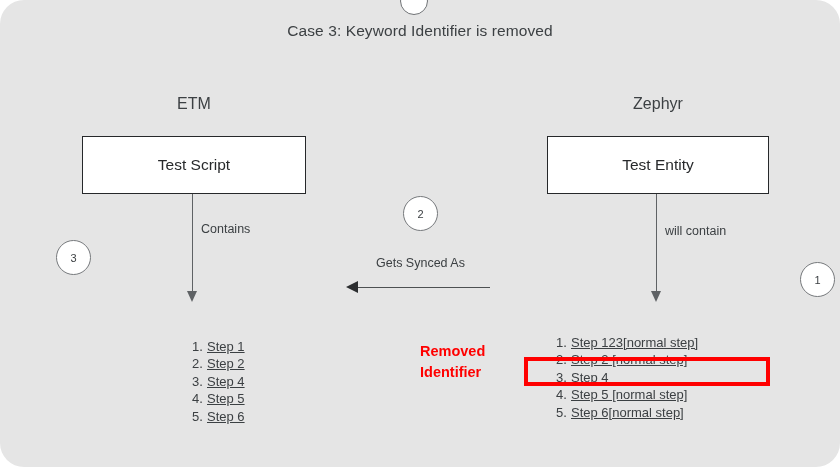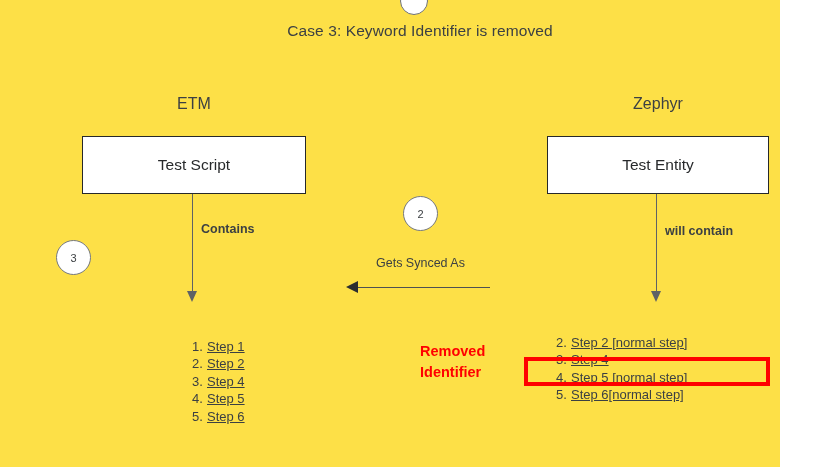--- a/index.html
+++ b/index.html
@@ -7,24 +7,25 @@
     margin: 0;
     padding: 0;
     background: #ffffff;
   }
   body {
     font-family: "Liberation Sans", sans-serif;
     color: #3b4043;
   }
   #canvas {
     position: relative;
-    width: 780px;
+    width: 840px;
     height: 467px;
-    background: #fde047;
+    background: #e5e5e5;
     overflow: hidden;
+    border-radius: 24px;
   }
   .abs { position: absolute; }
 
   
   #diagram-title {
     left: 0;
     top: 22px;
     width: 840px;
     text-align: center;
     font-size: 15.5px;
@@ -85,21 +86,20 @@
   }
   #varrow-left-line  { left: 192px; top: 194px; height: 100px; }
   #varrow-left-head  { left: 187px; top: 291px; }
   #varrow-right-line { left: 656px; top: 194px; height: 100px; }
   #varrow-right-head { left: 651px; top: 291px; }
 
   .edge-label {
     font-size: 12.5px;
     color: #3c4043;
     white-space: nowrap;
-    font-weight: bold;
   }
   #label-contains     { left: 201px; top: 222px; }
   #label-will-contain { left: 665px; top: 224px; }
 
   
   #harrow-line {
     left: 356px;
     top: 286.5px;
     width: 134px;
     height: 1.4px;
@@ -223,20 +223,21 @@
 
   <div class="abs v-arrow-line" id="varrow-right-line"></div>
   <div class="abs v-arrow-head" id="varrow-right-head"></div>
   <div class="abs edge-label" id="label-will-contain">will contain</div>
 
   <div class="abs step-circle" id="circle-1">
     <span>1</span>
   </div>
 
   <ul class="abs step-list" id="list-zephyr">
+    <li><span class="num">1.</span><span>Step 123[normal step]</span></li>
     <li><span class="num">2.</span><span>Step 2 [normal step]</span></li>
     <li><span class="num">3.</span><span>Step 4</span></li>
     <li><span class="num">4.</span><span>Step 5 [normal step]</span></li>
     <li><span class="num">5.</span><span>Step 6[normal step]</span></li>
   </ul>
 
   <div class="abs" id="removed-identifier">
     <div>Removed</div>
     <div>Identifier</div>
   </div>

